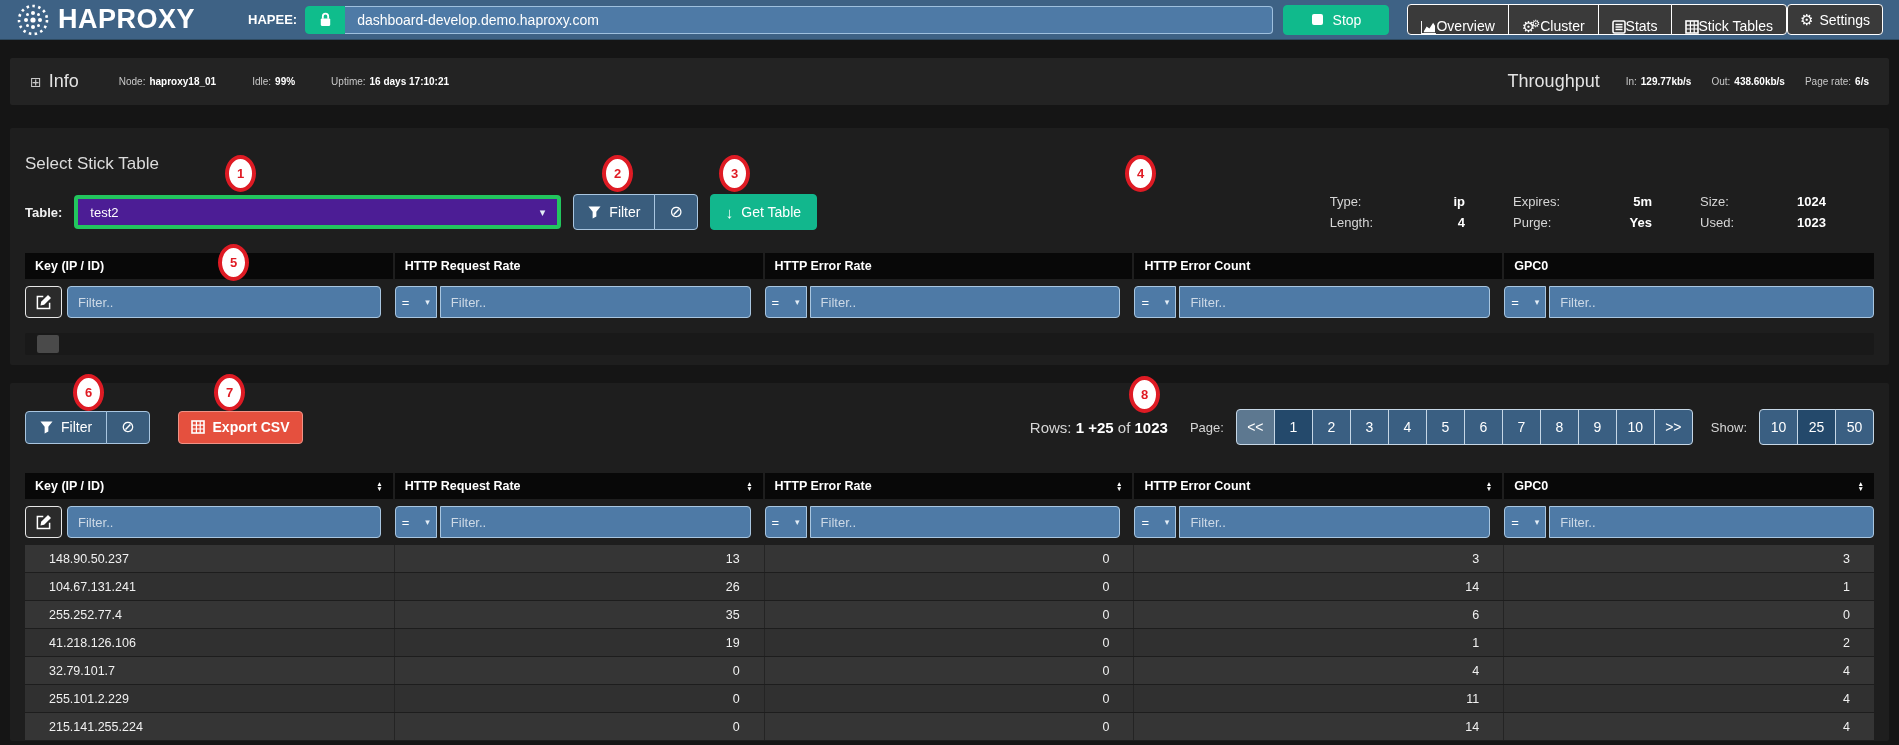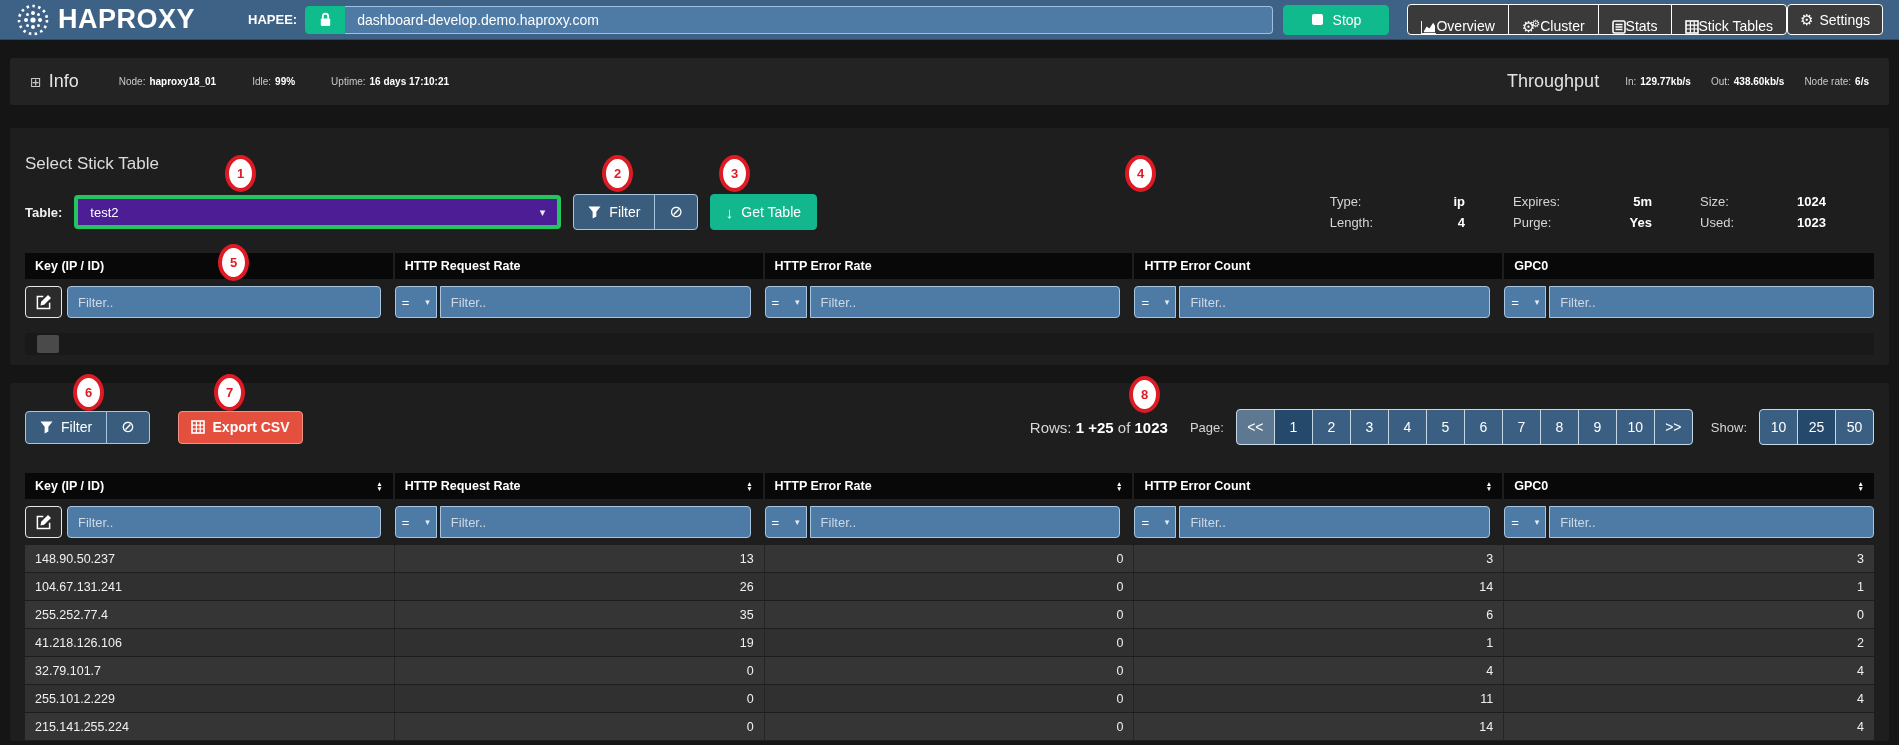--- a/index.html
+++ b/index.html
@@ -140,21 +140,21 @@
   .page-btn:last-child { border-radius:0 4px 4px 0; }
   .page-btn.first { background:#5d7890; }
   .page-btn.active { background:#24496b; }
   .show-label { font-size:13px; color:#d6d6d6; margin:0 12px 0 18px; }
   
   .data-rows { }
   .drow { display:flex; height:28px; border-bottom:1px solid #1d1d1d; background:#303030; }
   .drow:nth-child(odd) { background:#353535; }
   .dcell {
     flex:0 0 20%; font-size:12.5px; color:#f0f0f0; display:flex; align-items:center;
-    padding:0 10px; border-right:1px solid #242424; overflow:hidden; white-space:nowrap;
+    padding:0 24px; border-right:1px solid #242424; overflow:hidden; white-space:nowrap;
   }
   .dcell:last-child { border-right:none; }
   .dcell.num { justify-content:flex-end; }
   
   .callout {
     position:absolute; width:31px; height:37px; background:#fff; border:4px solid #de1b24;
     border-radius:50%; color:#e01b24; font-size:13px; font-weight:bold;
     display:flex; align-items:center; justify-content:center; z-index:20;
   }
   svg { display:block; }
@@ -254,21 +254,21 @@
   </span>
   <div class="info-right">
     <span class="throughput-title">Throughput</span>
     <span class="kv">
       <span>In:</span><b>129.77kb/s</b>
     </span>
     <span class="kv">
       <span>Out:</span><b>438.60kb/s</b>
     </span>
     <span class="kv">
-      <span>Node rate:</span><b>6/s</b>
+      <span>Page rate:</span><b>6/s</b>
     </span>
   </div>
 </div>
 
 <div class="panel">
   <h2 class="panel-title">Select Stick Table</h2>
   <div class="select-row">
     <span class="table-label">Table:</span>
     <div class="table-select">
       <span>test2</span>

